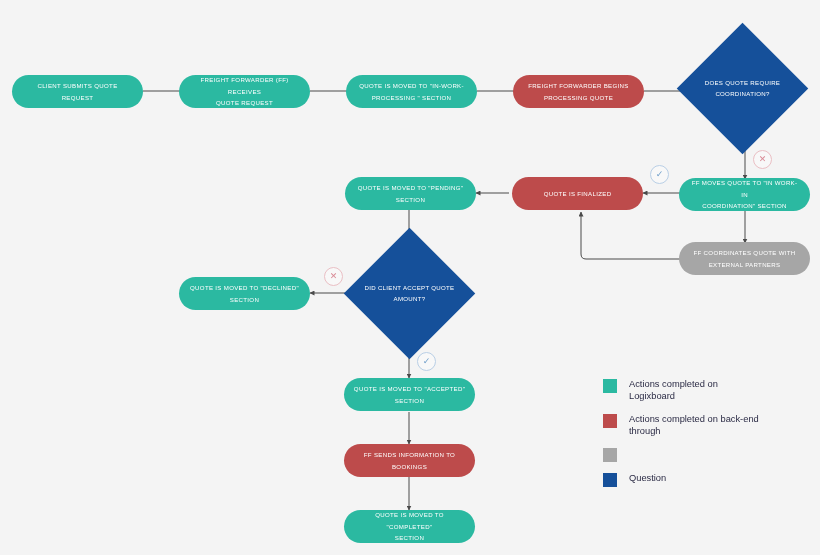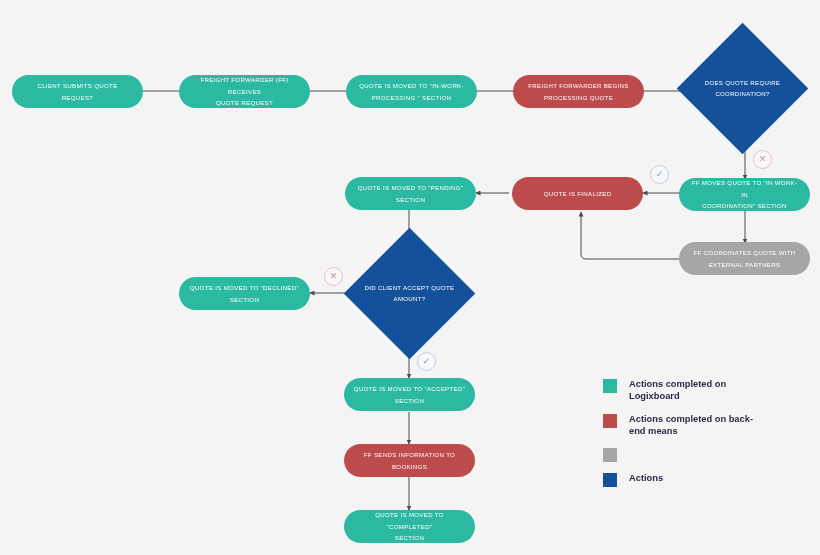--- a/index.html
+++ b/index.html
@@ -92,21 +92,20 @@
     position: absolute;
     left: 603px;
     top: 378px;
     width: 200px;
     z-index: 4;
   }
   .legend-row {
     display: flex;
     align-items: flex-start;
     margin-bottom: 10px;
-    font-weight: bold;
   }
   .legend-swatch {
     width: 14px;
     height: 14px;
     flex: 0 0 14px;
     margin-top: 1px;
   }
   .legend-label {
     margin-left: 12px;
     font-size: 9.3px;
@@ -265,24 +264,24 @@
     </div>
   </div>
 
   <div id="legend">
     <div class="legend-row">
       <div class="legend-swatch" style="background:#2bb9a1;"></div>
       <div class="legend-label">Actions completed on Logixboard</div>
     </div>
     <div class="legend-row">
       <div class="legend-swatch" style="background:#bd4b4b;"></div>
-      <div class="legend-label">Actions completed on back-end means</div>
+      <div class="legend-label">Actions completed on back-end through</div>
     </div>
     <div class="legend-row">
       <div class="legend-swatch" style="background:#a6a6a6;"></div>
     </div>
     <div class="legend-row">
       <div class="legend-swatch" style="background:#15509a;"></div>
-      <div class="legend-label">Actions</div>
+      <div class="legend-label">Question</div>
     </div>
   </div>
 
 </div>
 
 </body></html>

